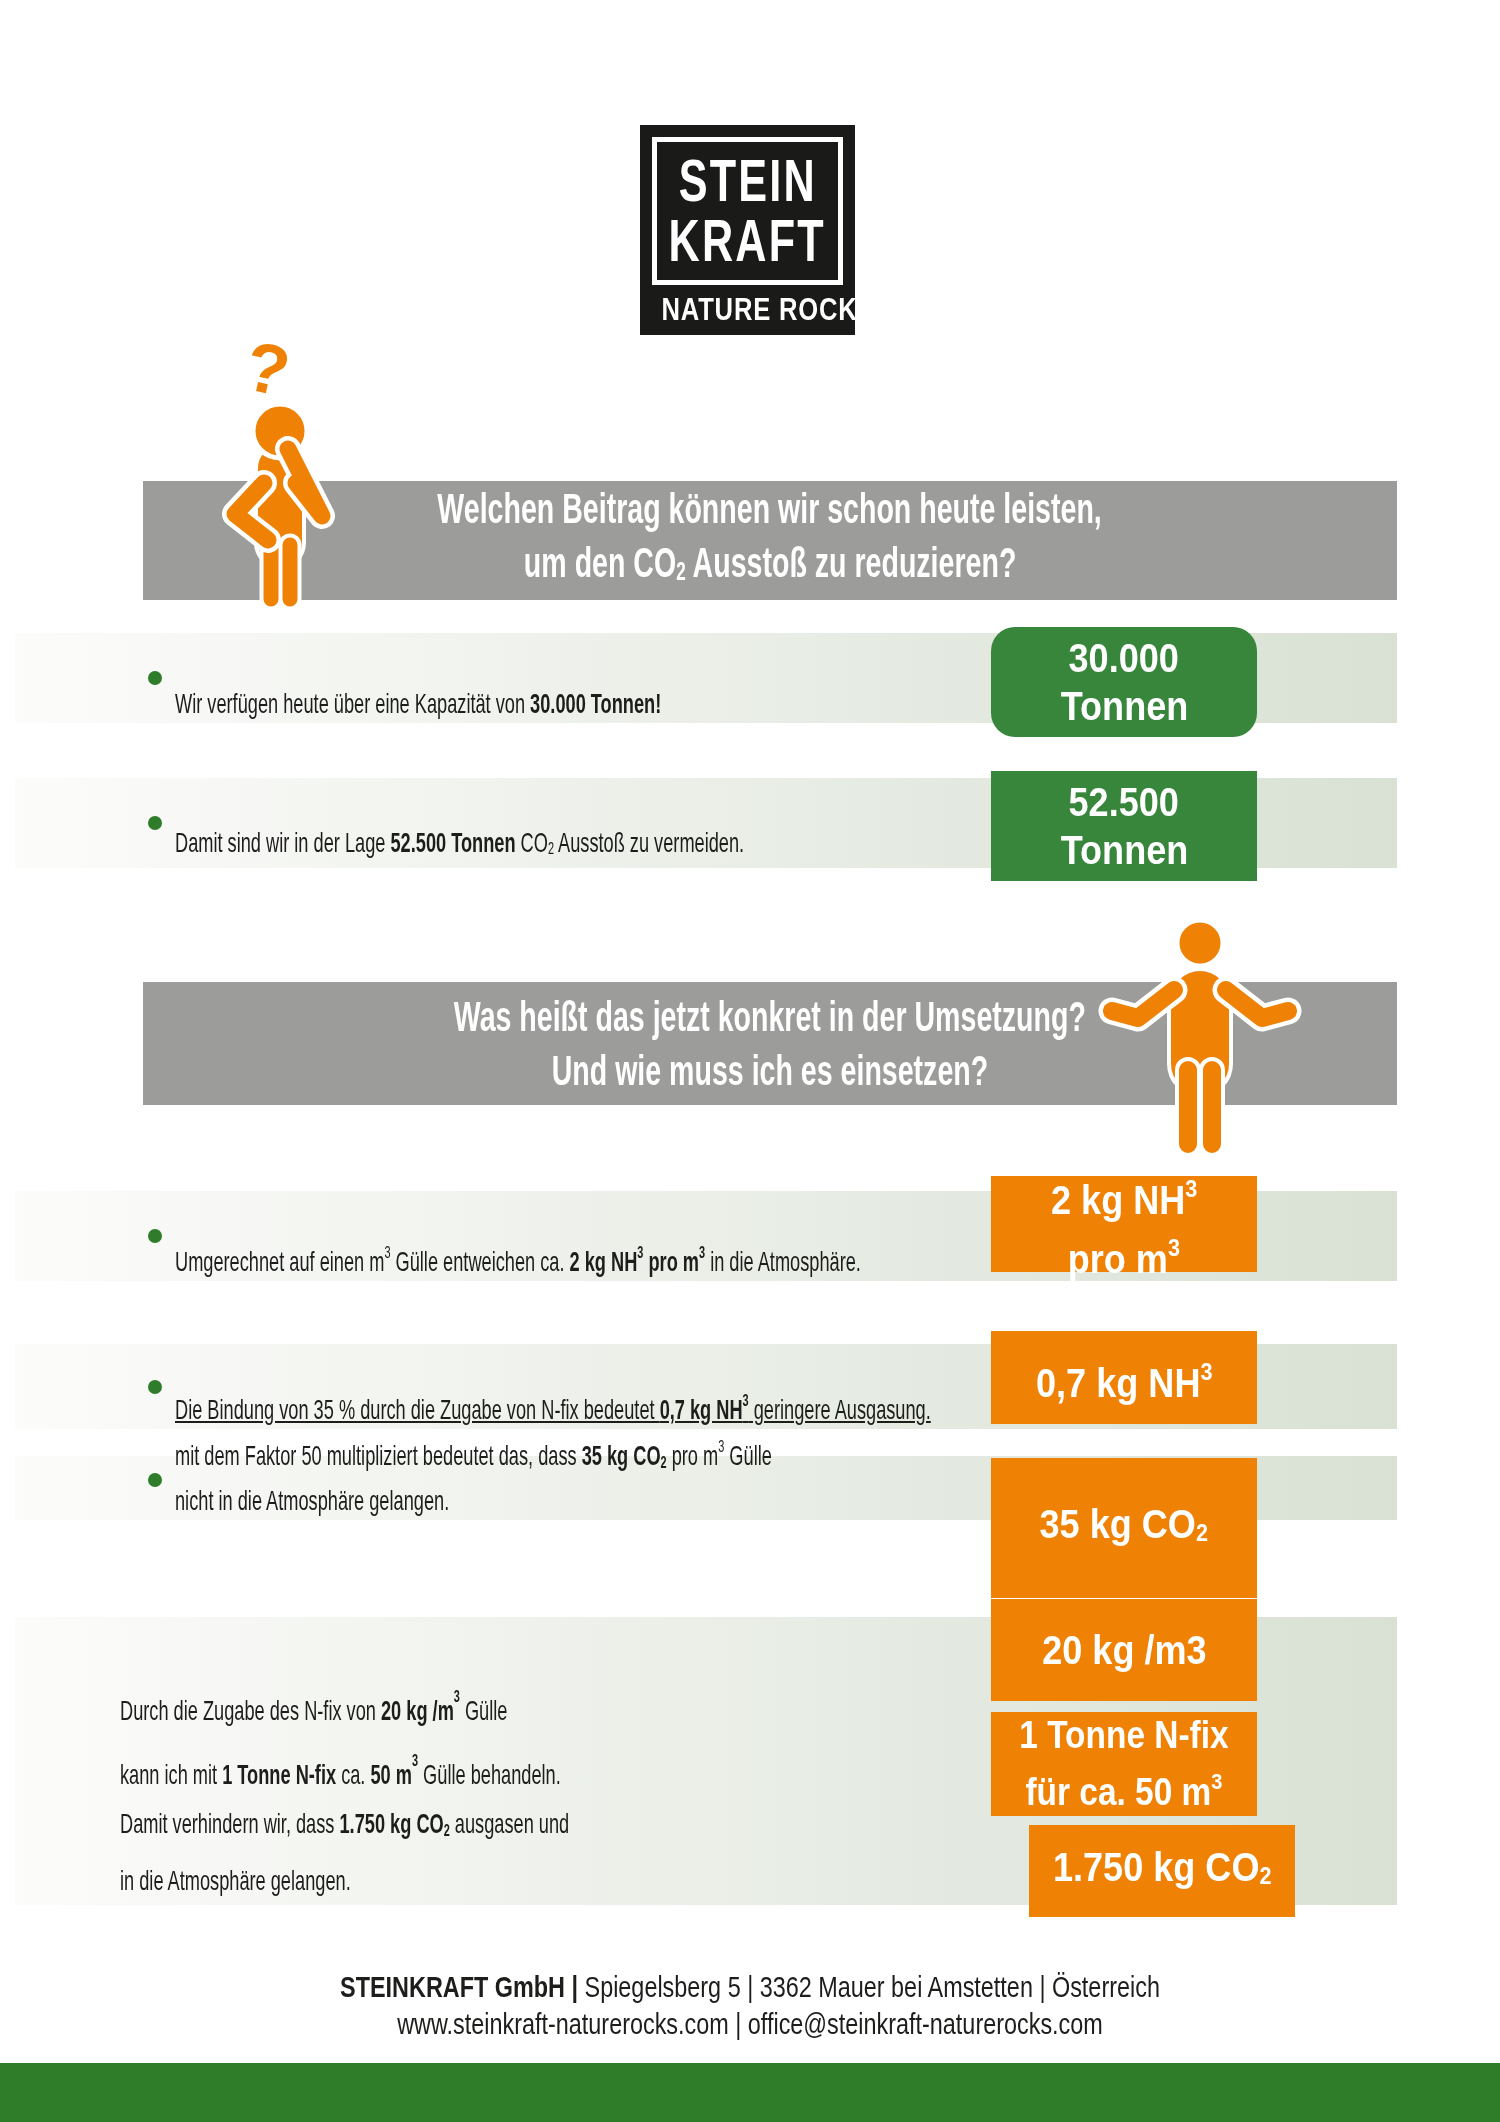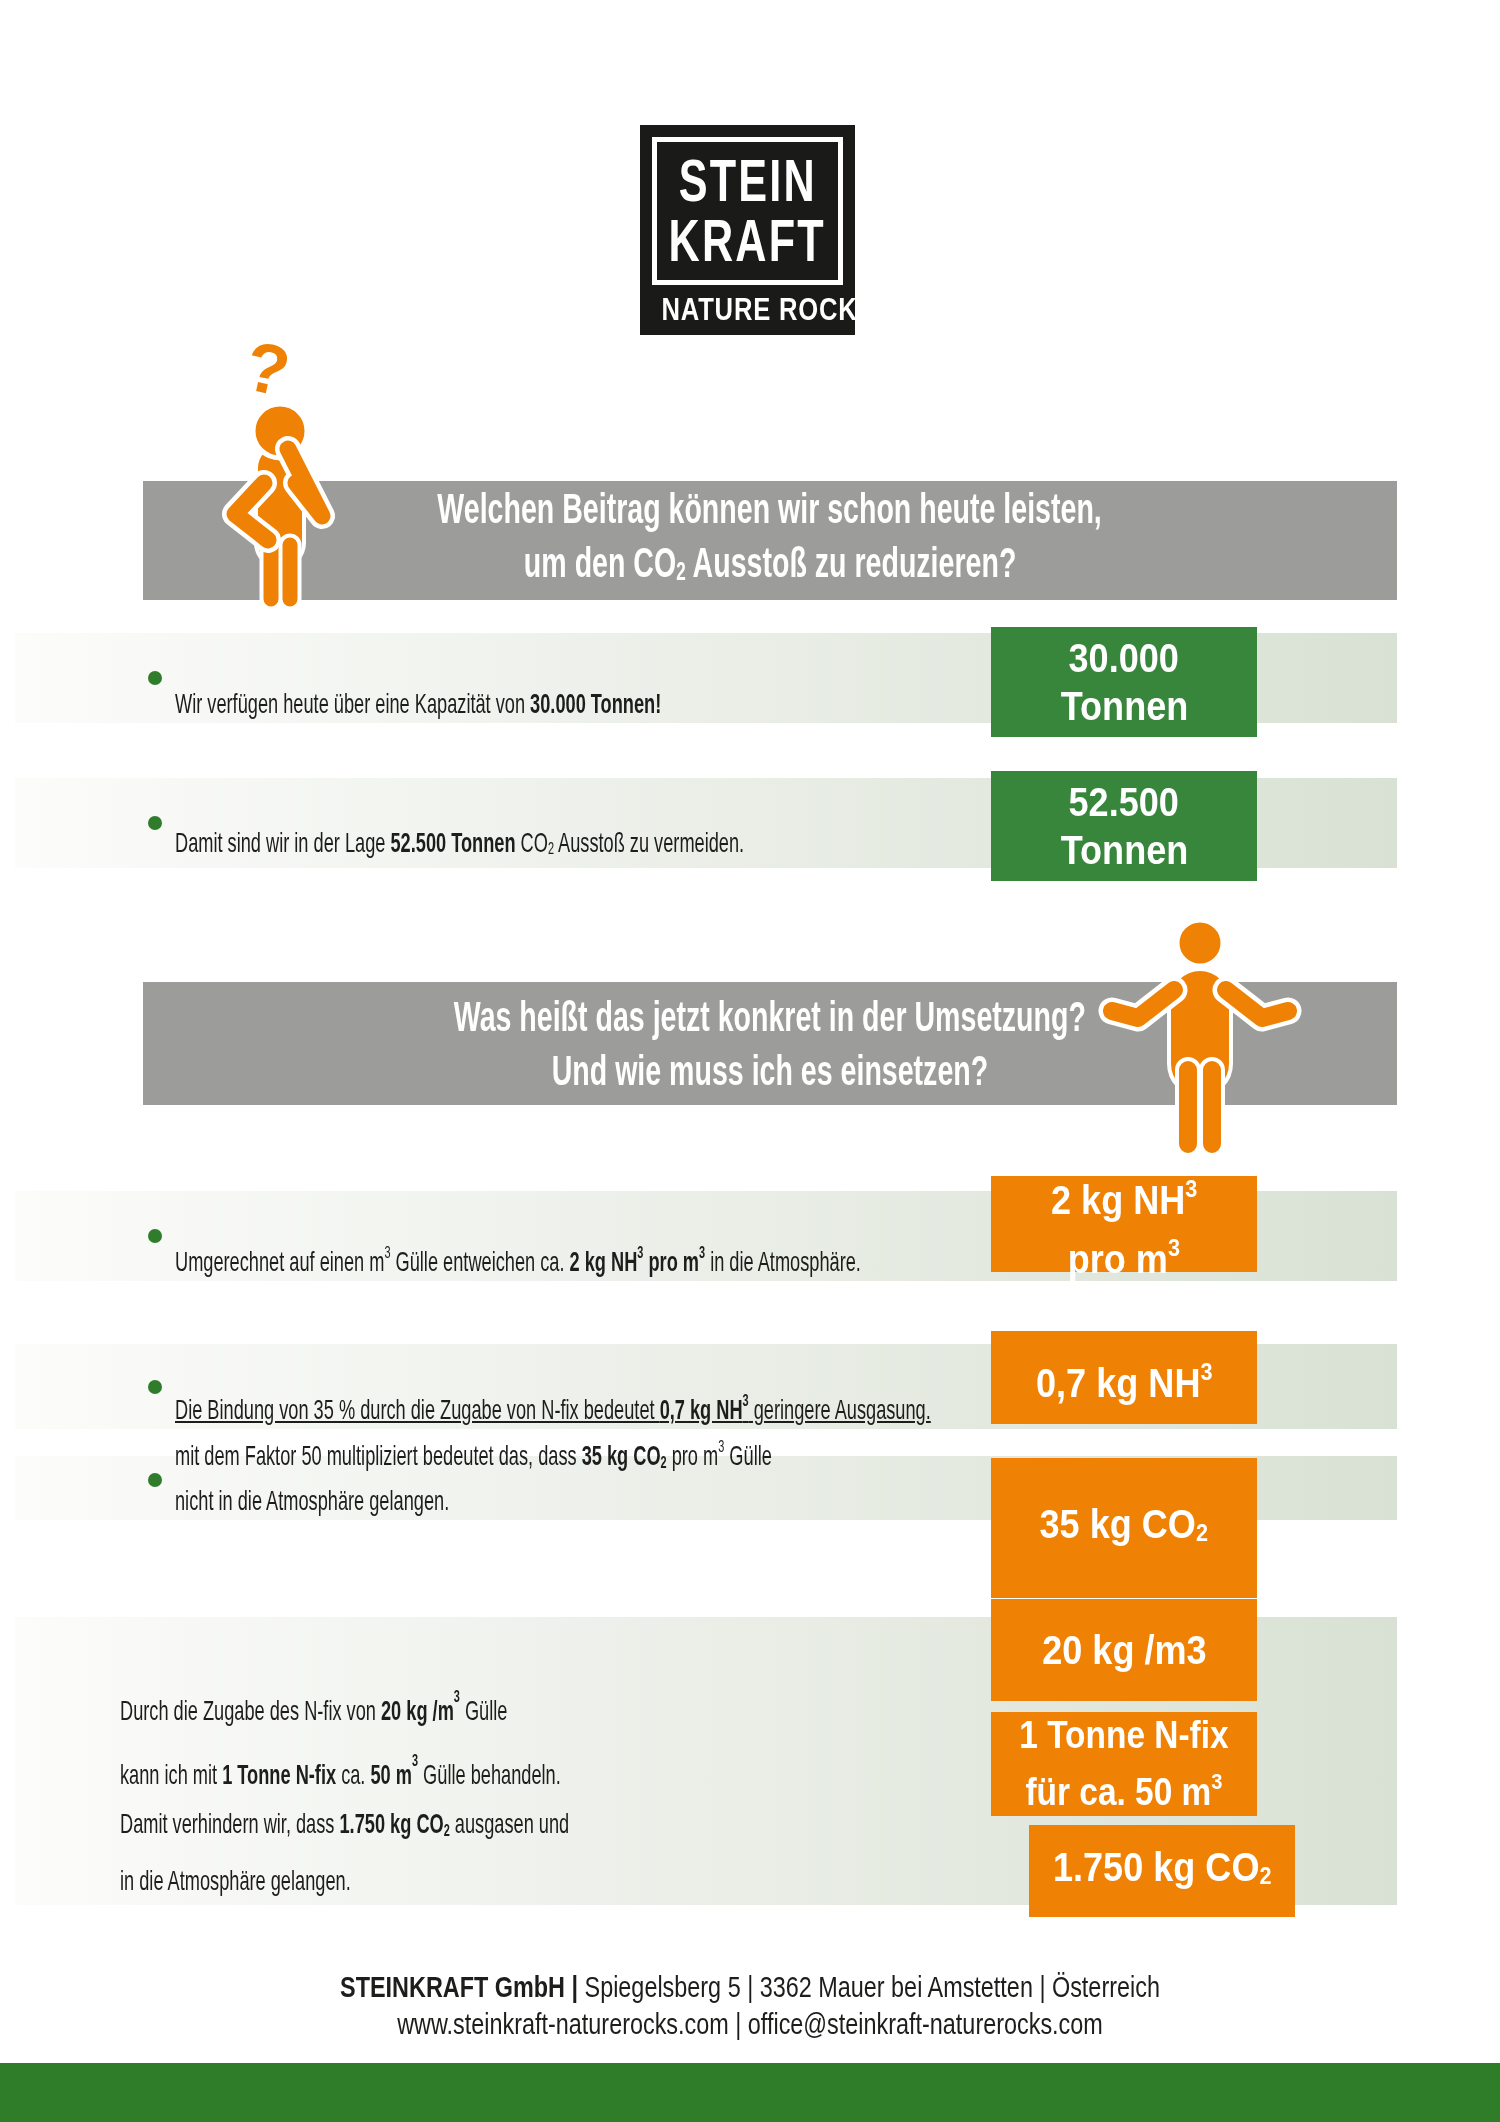--- a/index.html
+++ b/index.html
@@ -85,21 +85,21 @@
     <circle class="o-fill" cx="58" cy="98" r="27" stroke="#fff" stroke-width="5"></circle>
     <path class="w-stroke" stroke-width="26" d="M42 150 L13 181 L46 207 M74 150 L100 183 L66 116"></path>
     <path class="o-stroke" stroke-width="17" d="M42 150 L13 181 L46 207 M74 150 L100 183 L66 116"></path>
     <text class="qmark" x="22" y="60" transform="rotate(12 45 45)">?</text>
   </svg>
 
   <section class="band" style="top:633px;height:90px;">
     <span class="bullet" style="top:38px;"></span>
     <div class="row-line"><span>Wir verfügen heute über eine Kapazität von </span><span class="b">30.000 Tonnen!</span></div>
   </section>
-  <div class="badge green" style="top:627px;height:110px;">
+  <div class="badge green" style="top:627px;height:110px;border-radius:24px;">
     <div class="badge-line"><span>30.000</span></div>
     <div class="badge-line"><span>Tonnen</span></div>
   </div>
 
   <section class="band" style="top:778px;height:90px;">
     <span class="bullet" style="top:38px;"></span>
     <div class="row-line"><span>Damit sind wir in der Lage </span><span class="b">52.500 Tonnen</span><span> CO</span><sub>2</sub><span> Ausstoß zu vermeiden.</span></div>
   </section>
   <div class="badge green" style="top:771px;height:110px;">
     <div class="badge-line"><span>52.500</span></div>

